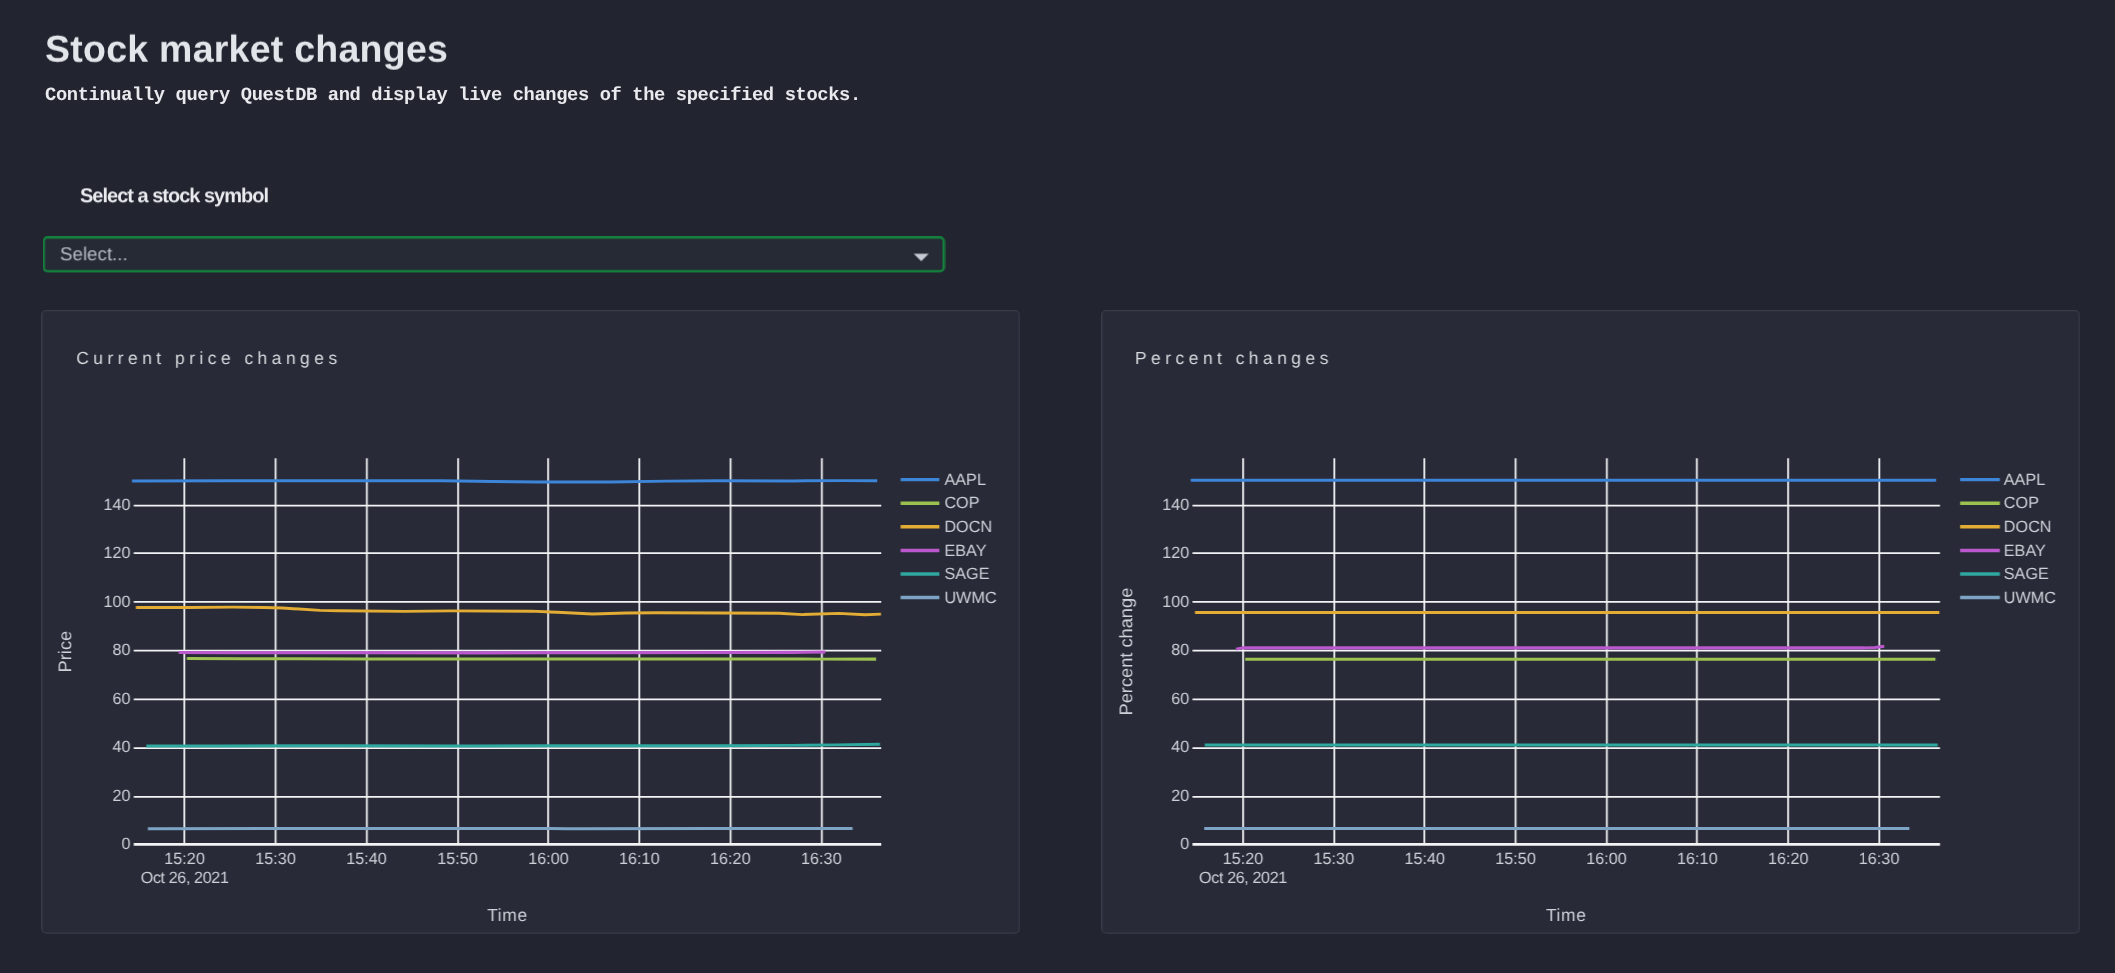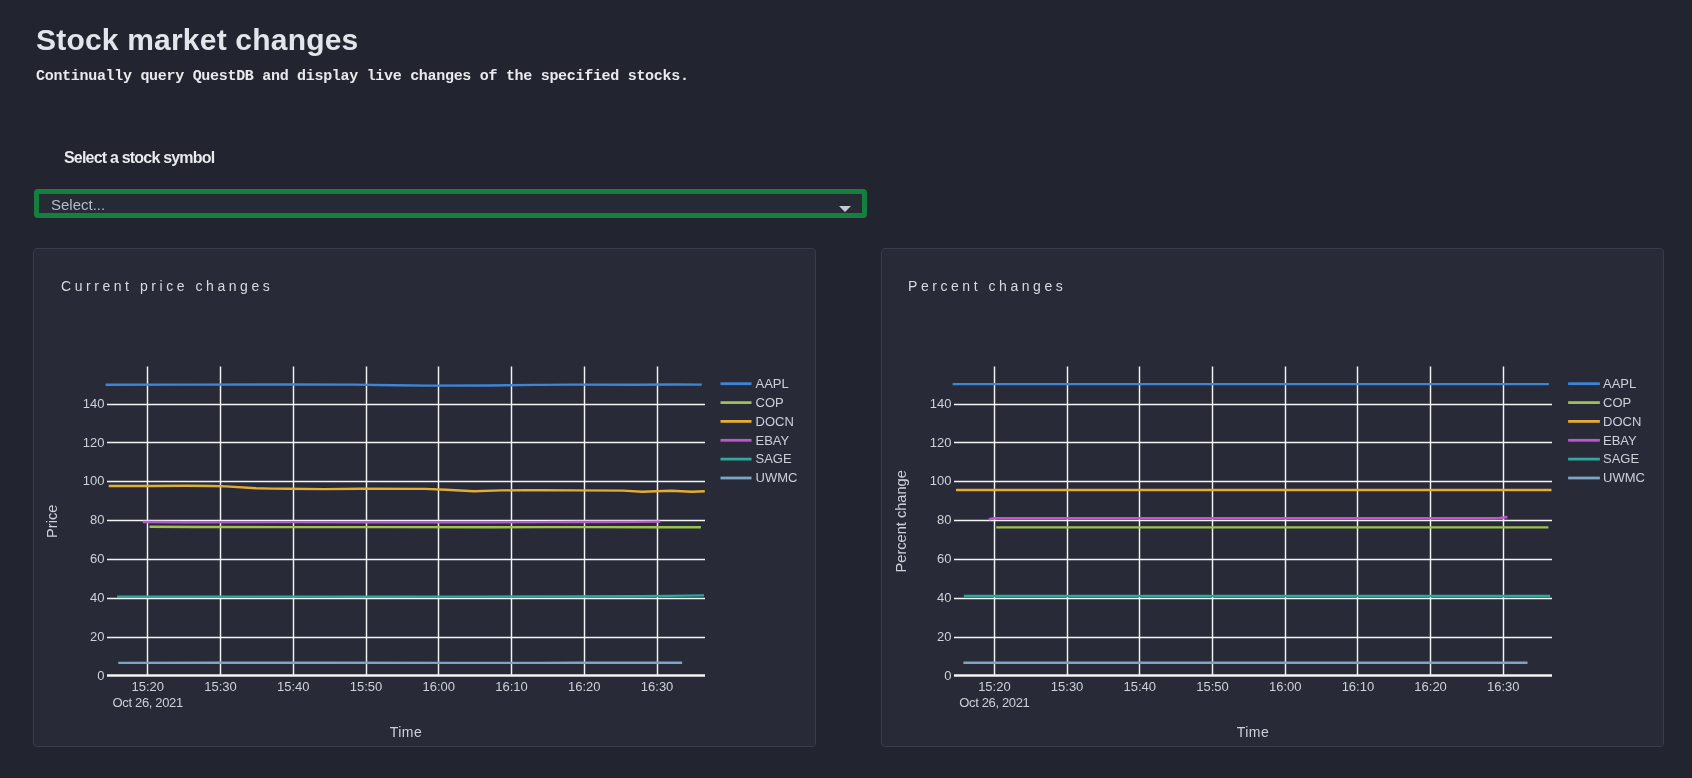--- a/index.html
+++ b/index.html
@@ -1,20 +1,20 @@
 <!DOCTYPE html>
 <html><head><meta charset="utf-8"><title>Stock market changes</title>
 <style>
 html,body{margin:0;padding:0;background:#22242f;width:1692px;height:778px;overflow:hidden;
  font-family:"Liberation Sans",sans-serif;transform:rotateX(0.0001deg);}
 .h1{transform:translateZ(0);position:absolute;left:36px;top:23px;font-size:30px;font-weight:700;color:#e2e5e9;letter-spacing:0.2px;}
 .sub{transform:translateZ(0);position:absolute;left:36px;top:68px;font-size:15px;font-weight:700;color:#e8eaee;letter-spacing:-0.3px;font-family:Liberation Mono, monospace;}
 .lbl{transform:translateZ(0);position:absolute;left:36px;top:149px;font-size:16px;font-weight:700;color:#e8eaee;letter-spacing:-0.8px;margin-left:28px;}
-.sel{transform:translateZ(0);position:absolute;left:34px;top:189px;width:833px;height:29px;box-sizing:border-box;
- background:#262a34;border:5px solid #15803d;border-radius:4px;text-align:center;}
+.sel{transform:translateZ(0);position:absolute;left:34px;top:189px;width:722px;height:29px;box-sizing:border-box;
+ background:#262a34;border:2px solid #15803d;border-radius:4px;text-align:center;}
 .sel .ph{position:absolute;left:12px;top:50%;transform:translateY(-50%);font-size:15px;color:#b6bcc6;}
 .sel .caret{position:absolute;right:11px;top:12px;width:0;height:0;border-left:6px solid transparent;
  border-right:6px solid transparent;border-top:6.5px solid #c6cad2;}
 .card{position:absolute;top:248px;transform:translateZ(0);width:781px;height:497px;box-sizing:content-box;
  background:#282b37;border:1px solid #383d49;border-radius:4px;}
 </style></head>
 <body>
 <div class="h1">Stock market changes</div>
 <div class="sub">Continually query QuestDB and display live changes of the specified stocks.</div>
 <div class="lbl">Select a stock symbol</div>

